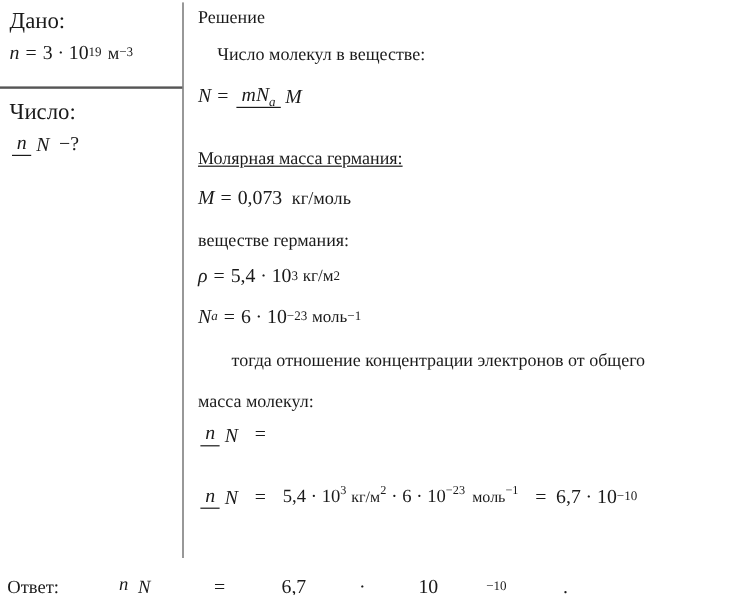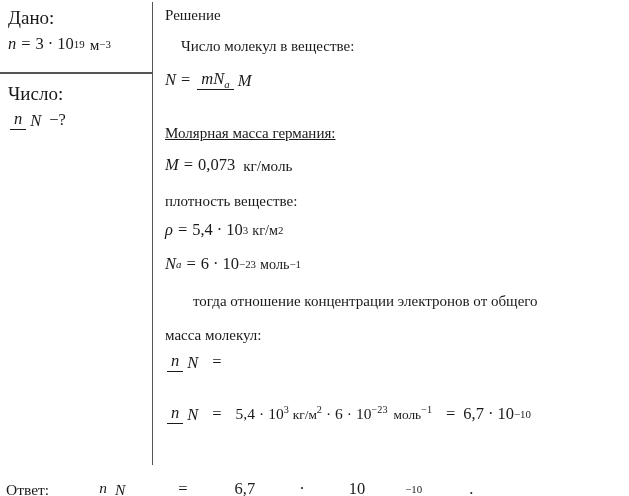--- a/index.html
+++ b/index.html
@@ -175,21 +175,21 @@
 
   <div class="r prose" style="top:126px;text-decoration:underline;">Молярная масса германия:</div>
 
   <div class="r mathline" style="top:157px;">
     <span class="it">M</span>
     <span class="op">=</span>
     <span class="up">0,073</span>
     <span class="unit" style="margin-left:8px;">кг/моль</span>
   </div>
 
-  <div class="r prose" style="top:194px;">плотность веществе:</div>
+  <div class="r prose" style="top:194px;">веществе германия:</div>
 
   <div class="r mathline" style="top:222px;">
     <span class="it">ρ</span>
     <span class="op">=</span>
     <span class="up">5,4</span>
     <span class="dot">·</span>
     <span class="up">10</span>
       <span class="sup up">3</span>
     <span class="unit-sm">кг/м</span>
       <span class="sup up">2</span>

